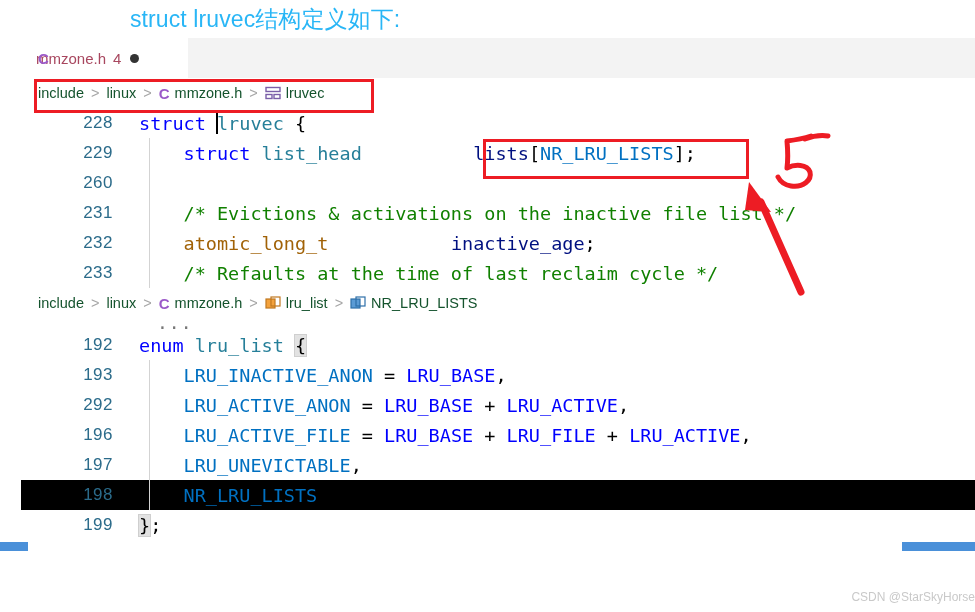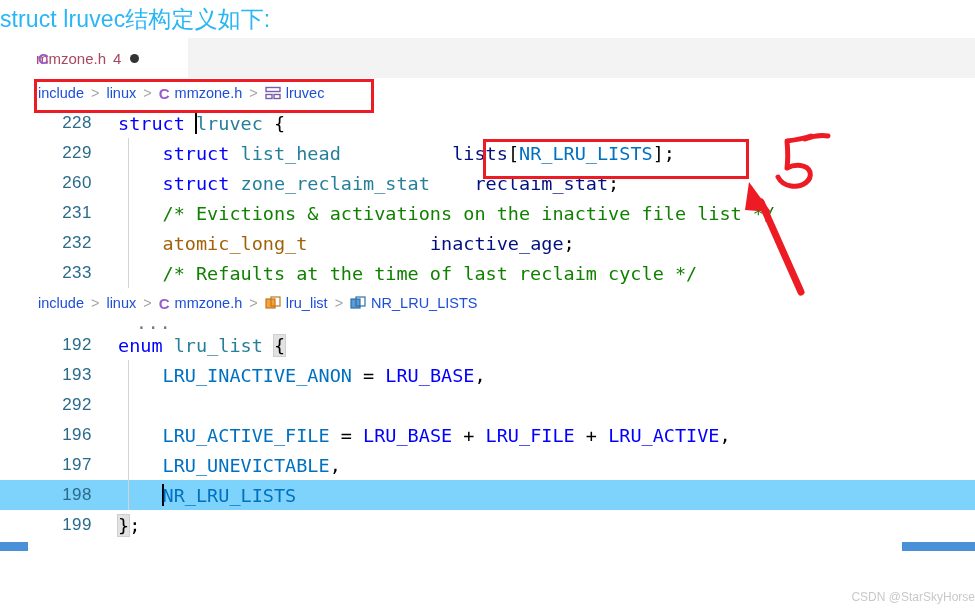--- a/index.html
+++ b/index.html
@@ -14,20 +14,21 @@
     position: relative;
   }
 
   
   .doc-heading {
     position: absolute;
     left: 0; top: 0;
     width: 975px; height: 38px;
     display: flex;
     align-items: center;
+    padding-left: 130px;
     font-size: 23px;
     color: #29b6f6;
     white-space: nowrap;
     letter-spacing: .1px;
   }
 
   
   .editor {
     position: absolute;
     left: 0; top: 38px;
@@ -94,38 +95,39 @@
     color: #9b59c9;
     margin-right: 5px;
     font-size: 15px;
   }
   .bc-struct-icon, .bc-enum-icon, .bc-enummem-icon {
     display: inline-block;
     margin-right: 5px;
     position: relative;
     top: 1px;
   }
-  .bc-text { color: #1d4ed8; }
+  .bc-text { color: #14532d; }
 
   
   .code-pane {
     position: relative;
     background: #ffffff;
     overflow: hidden;
+    margin-left: 21px;
   }
   .code-line {
     position: relative;
     height: 30px;
     display: flex;
     align-items: center;
     font-family: "DejaVu Sans Mono", monospace;
     font-size: 18.5px;
     white-space: pre;
   }
-  .code-line.highlighted { background: #7dd3fc; }
+  .code-line.highlighted { background: #000000; }
   .gutter {
     width: 110px;
     min-width: 110px;
     text-align: right;
     padding-right: 18px;
     color: #2b6b8a;
     font-family: "Liberation Sans", sans-serif;
     font-size: 17px;
     letter-spacing: .5px;
   }
@@ -257,21 +259,21 @@
           <rect x="9" y="8.5" width="6" height="4" fill="none" stroke="#7a5ea8" stroke-width="1.4"></rect>
         </svg>
       </span>
       <span class="bc-text">lruvec</span>
     </span>
   </div>
 
   <div class="code-pane" id="code-struct-pane">
       <div class="code-line"><div class="gutter">228</div><div class="code-text"><span class="t-key">struct </span><span class="caret"></span><span class="t-type">lruvec </span><span class="t-punct">{</span></div></div>
       <div class="code-line"><div class="gutter">229</div><div class="indent-guide"></div><div class="code-text"><span class="t-punct">    </span><span class="t-key">struct </span><span class="t-type">list_head</span><span class="t-punct">          </span><span class="t-var">lists</span><span class="t-punct">[</span><span class="t-enum">NR_LRU_LISTS</span><span class="t-punct">];</span></div></div>
-      <div class="code-line"><div class="gutter">260</div><div class="indent-guide"></div><div class="code-text"><span class="t-punct">    </span><span class="t-key">struct </span><span class="t-type">zone_reclaim_stat</span><span class="t-punct">    </span><span class="t-var">reclaim_stat</span><span class="t-punct">;</span></div></div>
+      <div class="code-line"><div class="gutter">260</div><div class="indent-guide"></div></div>
       <div class="code-line"><div class="gutter">231</div><div class="indent-guide"></div><div class="code-text"><span class="t-punct">    </span><span class="t-comment">/* Evictions &amp; activations on the inactive file list */</span></div></div>
       <div class="code-line"><div class="gutter">232</div><div class="indent-guide"></div><div class="code-text"><span class="t-punct">    </span><span class="t-typedef">atomic_long_t</span><span class="t-punct">           </span><span class="t-var">inactive_age</span><span class="t-punct">;</span></div></div>
       <div class="code-line"><div class="gutter">233</div><div class="indent-guide"></div><div class="code-text"><span class="t-punct">    </span><span class="t-comment">/* Refaults at the time of last reclaim cycle */</span></div></div>
     </div>
 
   <div class="breadcrumb">
     <span class="bc-seg">
       <span class="bc-text">include</span>
     </span>
     <span class="bc-sep">&gt;</span>
@@ -304,21 +306,21 @@
       <span class="bc-text">NR_LRU_LISTS</span>
     </span>
   </div>
 
   <div class="code-pane" id="code-enum-pane">
       <div class="excerpt-gap">
         <span class="fold-ellipsis">...</span>
       </div>
       <div class="code-line"><div class="gutter">192</div><div class="code-text"><span class="t-key">enum </span><span class="t-type">lru_list </span><span class="brace-match t-punct">{</span></div></div>
       <div class="code-line"><div class="gutter">193</div><div class="indent-guide"></div><div class="code-text"><span class="t-punct">    </span><span class="t-enum">LRU_INACTIVE_ANON</span><span class="t-punct"> = </span><span class="t-const">LRU_BASE</span><span class="t-punct">,</span></div></div>
-      <div class="code-line"><div class="gutter">292</div><div class="indent-guide"></div></div>
+      <div class="code-line"><div class="gutter">292</div><div class="indent-guide"></div><div class="code-text"><span class="t-punct">    </span><span class="t-enum">LRU_ACTIVE_ANON</span><span class="t-punct"> = </span><span class="t-const">LRU_BASE</span><span class="t-punct"> + </span><span class="t-const">LRU_ACTIVE</span><span class="t-punct">,</span></div></div>
       <div class="code-line"><div class="gutter">196</div><div class="indent-guide"></div><div class="code-text"><span class="t-punct">    </span><span class="t-enum">LRU_ACTIVE_FILE</span><span class="t-punct"> = </span><span class="t-const">LRU_BASE</span><span class="t-punct"> + </span><span class="t-const">LRU_FILE</span><span class="t-punct"> + </span><span class="t-const">LRU_ACTIVE</span><span class="t-punct">,</span></div></div>
       <div class="code-line"><div class="gutter">197</div><div class="indent-guide"></div><div class="code-text"><span class="t-punct">    </span><span class="t-enum">LRU_UNEVICTABLE</span><span class="t-punct">,</span></div></div>
       <div class="code-line highlighted"><div class="gutter">198</div><div class="indent-guide"></div><div class="code-text"><span class="t-punct">    </span><span class="caret"></span><span class="t-enum">NR_LRU_LISTS</span></div></div>
       <div class="code-line"><div class="gutter">199</div><div class="code-text"><span class="brace-match t-punct">}</span><span class="t-punct">;</span></div></div>
     </div>
 
 </div>
 
 <div class="anno-box" id="anno-breadcrumb-box"></div>
 <div class="anno-box" id="anno-lists-box"></div>

